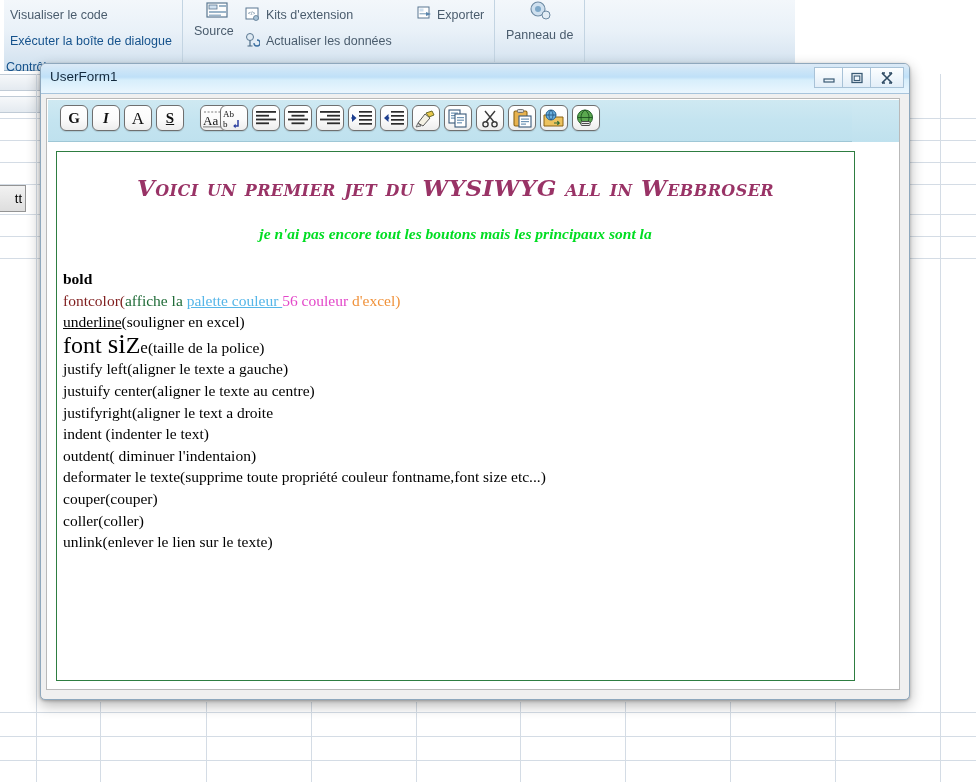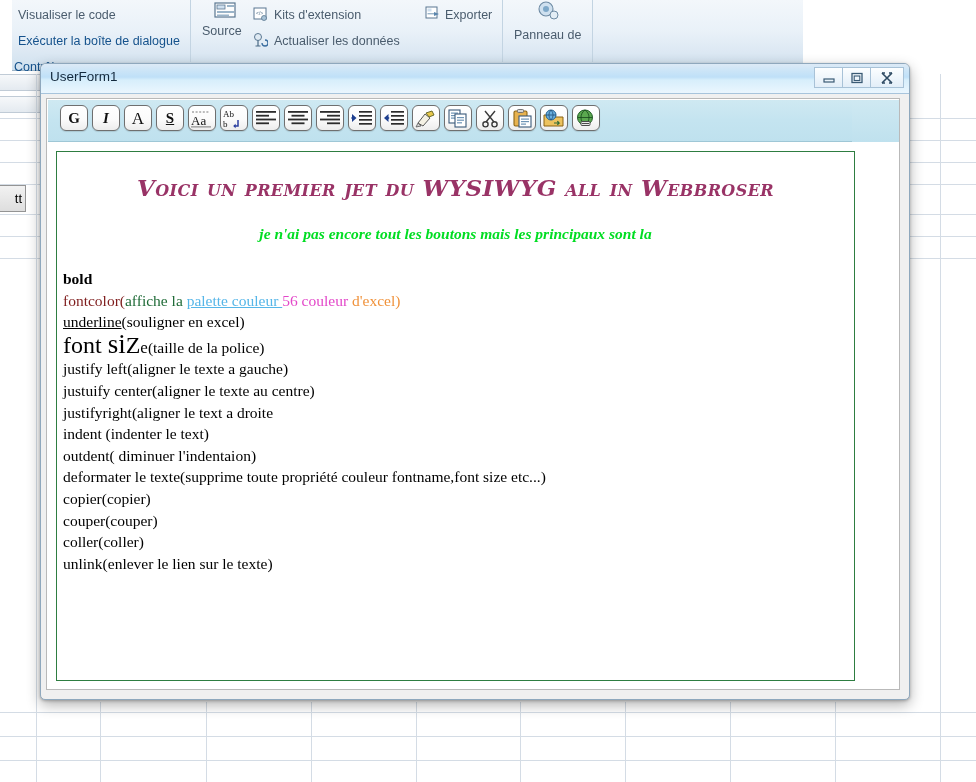--- a/index.html
+++ b/index.html
@@ -5,21 +5,21 @@
   html,body{margin:0;padding:0;}
   body{
     width:976px;height:782px;overflow:hidden;position:relative;
     background:#ffffff;
     font-family:"Liberation Sans", sans-serif;
   }
 
   
   #excel-bg{position:absolute;inset:0;background:#ffffff;}
 
-  .ribbon{position:absolute;left:12px;top:0;width:791px;height:70px;
+  .ribbon{position:absolute;left:4px;top:0;width:791px;height:70px;
     background:linear-gradient(to bottom,#f3f7fb 0%,#e9f1f8 45%,#dce8f3 75%,#cfe0ee 100%);
     border-bottom:1px solid #9cb3c6;}
   .ribbon-sep{position:absolute;top:0;width:1px;height:62px;background:#c3d4e2;}
 
   .rb-txt{position:absolute;font-size:12.5px;color:#1b2f45;white-space:nowrap;}
   .rb-txt.blue{color:#15528c;}
   .rb-txt.grey{color:#4a5c6d;}
 
   .rib-icon{position:absolute;}
 
@@ -232,21 +232,21 @@
       </div>
       <div class="tbtn" style="left:44px;">
         <span class="i">I</span>
       </div>
       <div class="tbtn" style="left:76px;">
         <span class="a">A</span>
       </div>
       <div class="tbtn" style="left:108px;">
         <span class="s">S</span>
       </div>
-      <div class="tbtn" style="left:140px;">
+      <div class="tbtn" style="left:152px;">
         <svg width="24" height="20" viewBox="0 0 24 20">
           <path d="M2 4 h18" stroke="#7a7a7a" stroke-width="1" stroke-dasharray="2 1.6"></path>
           <text x="1" y="17" font-size="13" font-family="Liberation Serif" fill="#111">Aa</text>
           <rect x="1" y="18.4" width="20" height="1" fill="#7a7a7a"></rect>
         </svg>
       </div>
       <div class="tbtn" style="left:172px;">
         <svg width="24" height="21" viewBox="0 0 24 21">
           <text x="1" y="9" font-size="9" font-family="Liberation Serif" fill="#111">Ab</text>
           <text x="1" y="19" font-size="9" font-family="Liberation Serif" fill="#111">b</text>
@@ -378,21 +378,20 @@
           <p class="bigline">
             <span class="fs-a">font </span><span class="fs-b">si</span><span class="fs-c">Z</span><span class="fs-d">e</span><span class="fs-e">(taille de la police)</span>
           </p>
 
           <p>justify left(aligner le texte a gauche)</p>
           <p>justuify center(aligner le texte au centre)</p>
           <p>justifyright(aligner le text a droite</p>
           <p>indent (indenter le text)</p>
           <p>outdent( diminuer l'indentaion)</p>
           <p>deformater le texte(supprime toute propriété couleur fontname,font size etc...)</p>
-          <p>copier(copier)</p>
           <p>couper(couper)</p>
           <p>coller(coller)</p>
 
 
           <p>unlink(enlever le lien sur le texte)</p>
         </div>
       </div>
     </div>
   </div>
 </div>

